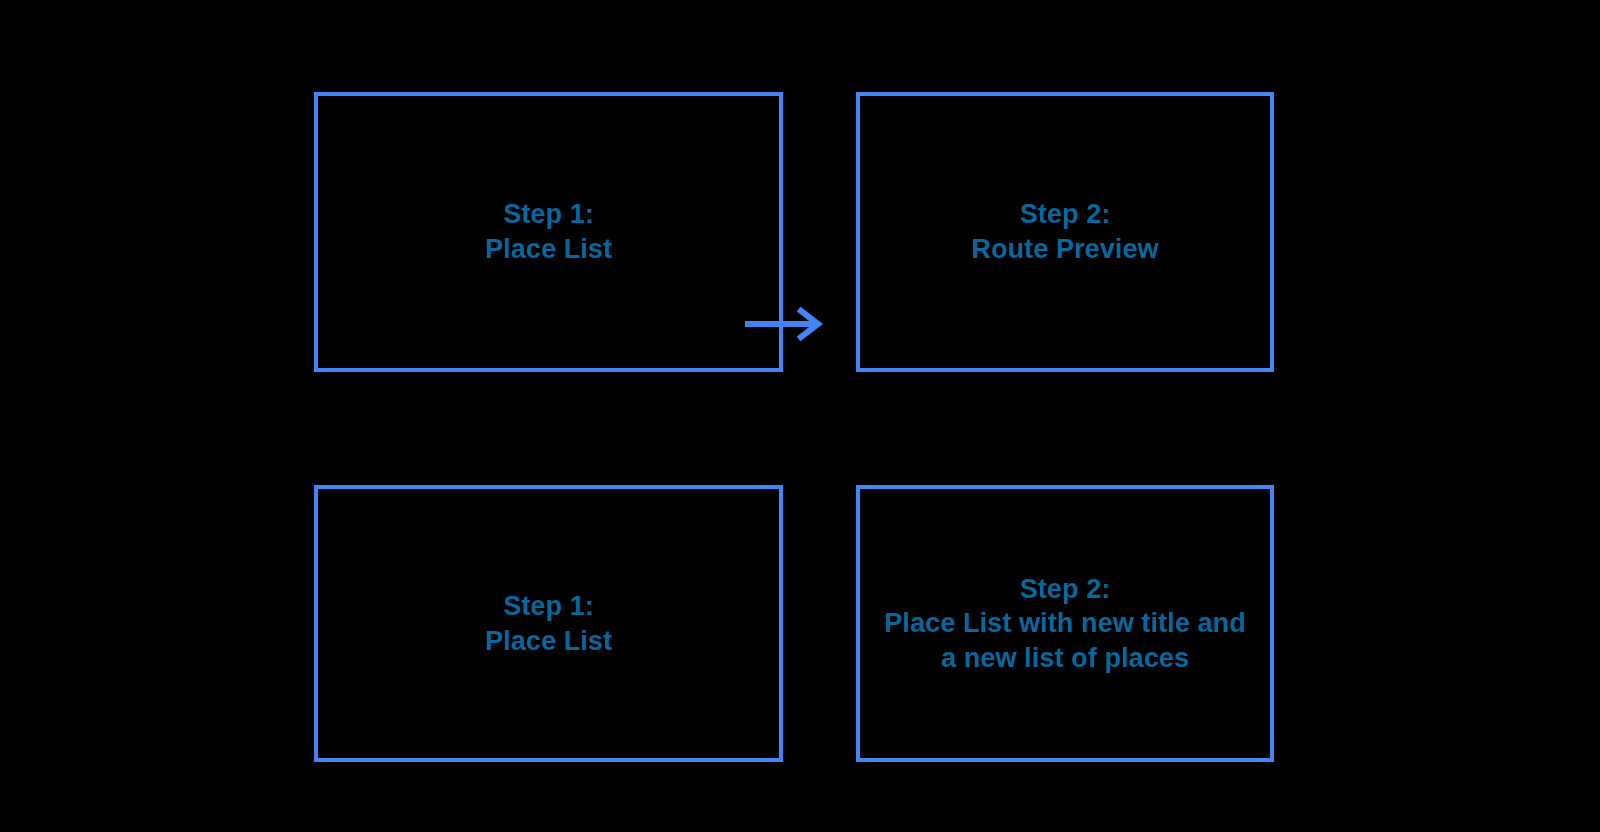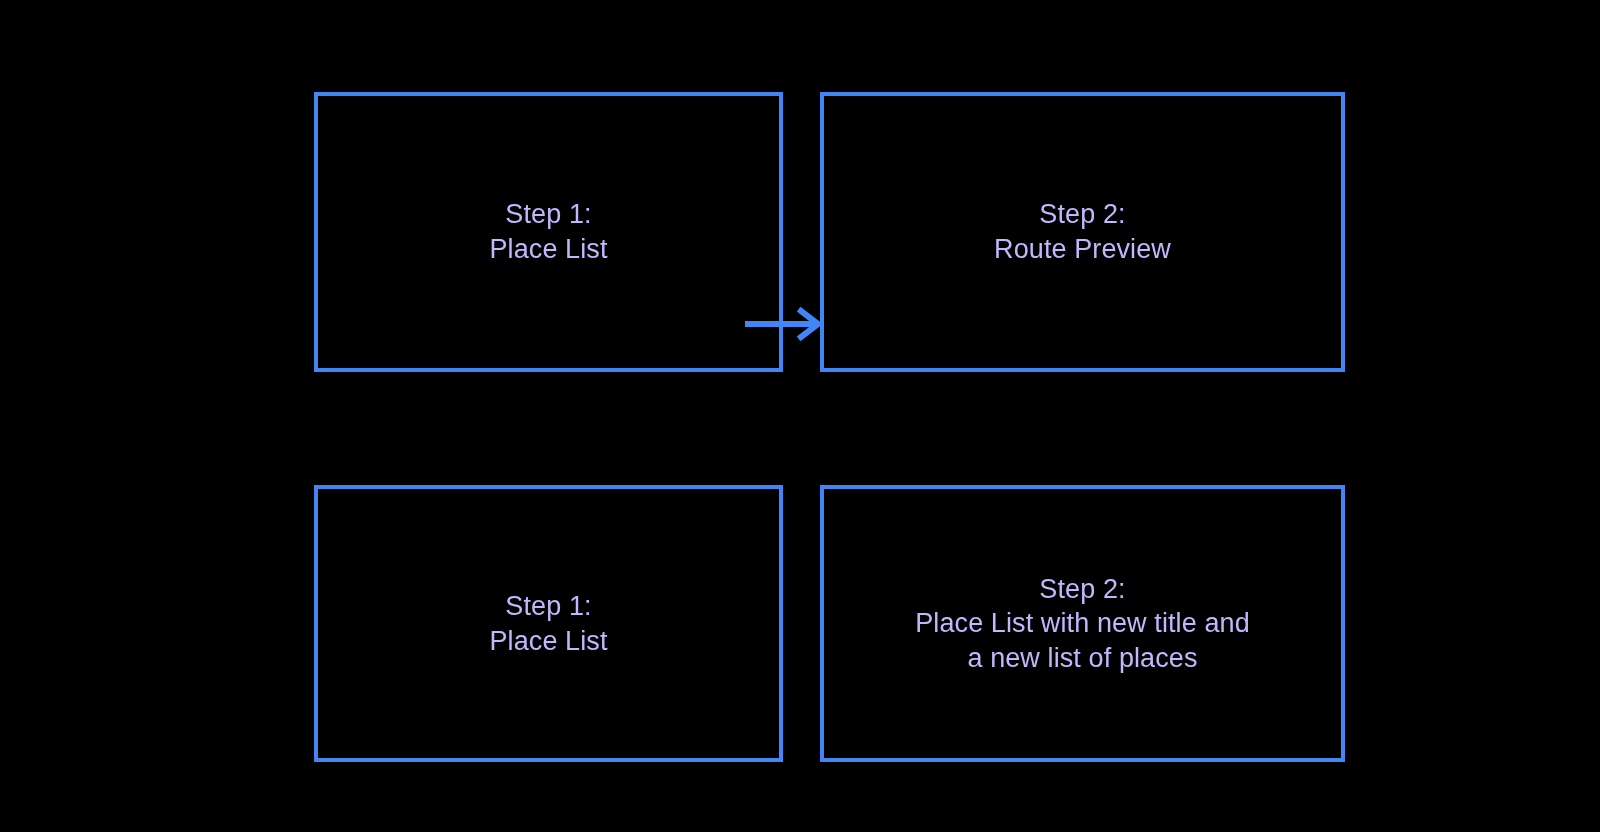--- a/index.html
+++ b/index.html
@@ -35,28 +35,28 @@
     position: absolute;
     box-sizing: border-box;
     border: 4px solid #4285f4;
     background: transparent;
     display: flex;
     align-items: center;
     justify-content: center;
     text-align: center;
   }
   .step-box.box-left  { left: 314px; width: 469px; }
-  .step-box.box-right { left: 820px; width: 525px; }
+  .step-box.box-right { left: 856px; width: 418px; }
   #row-top .step-box    { top: 0; height: 280px; }
   #row-bottom .step-box { top: 0; height: 277px; }
 
   .step-label {
-    color: #c4b5fd;
+    color: #0369a1;
     font-size: 27px;
-    font-weight: normal;
+    font-weight: bold;
     line-height: 1.28;
     letter-spacing: 0.1px;
     white-space: pre-line;
     padding: 0 14px;
   }
 
   
   .arrow {
     position: absolute;
     height: 26px;

